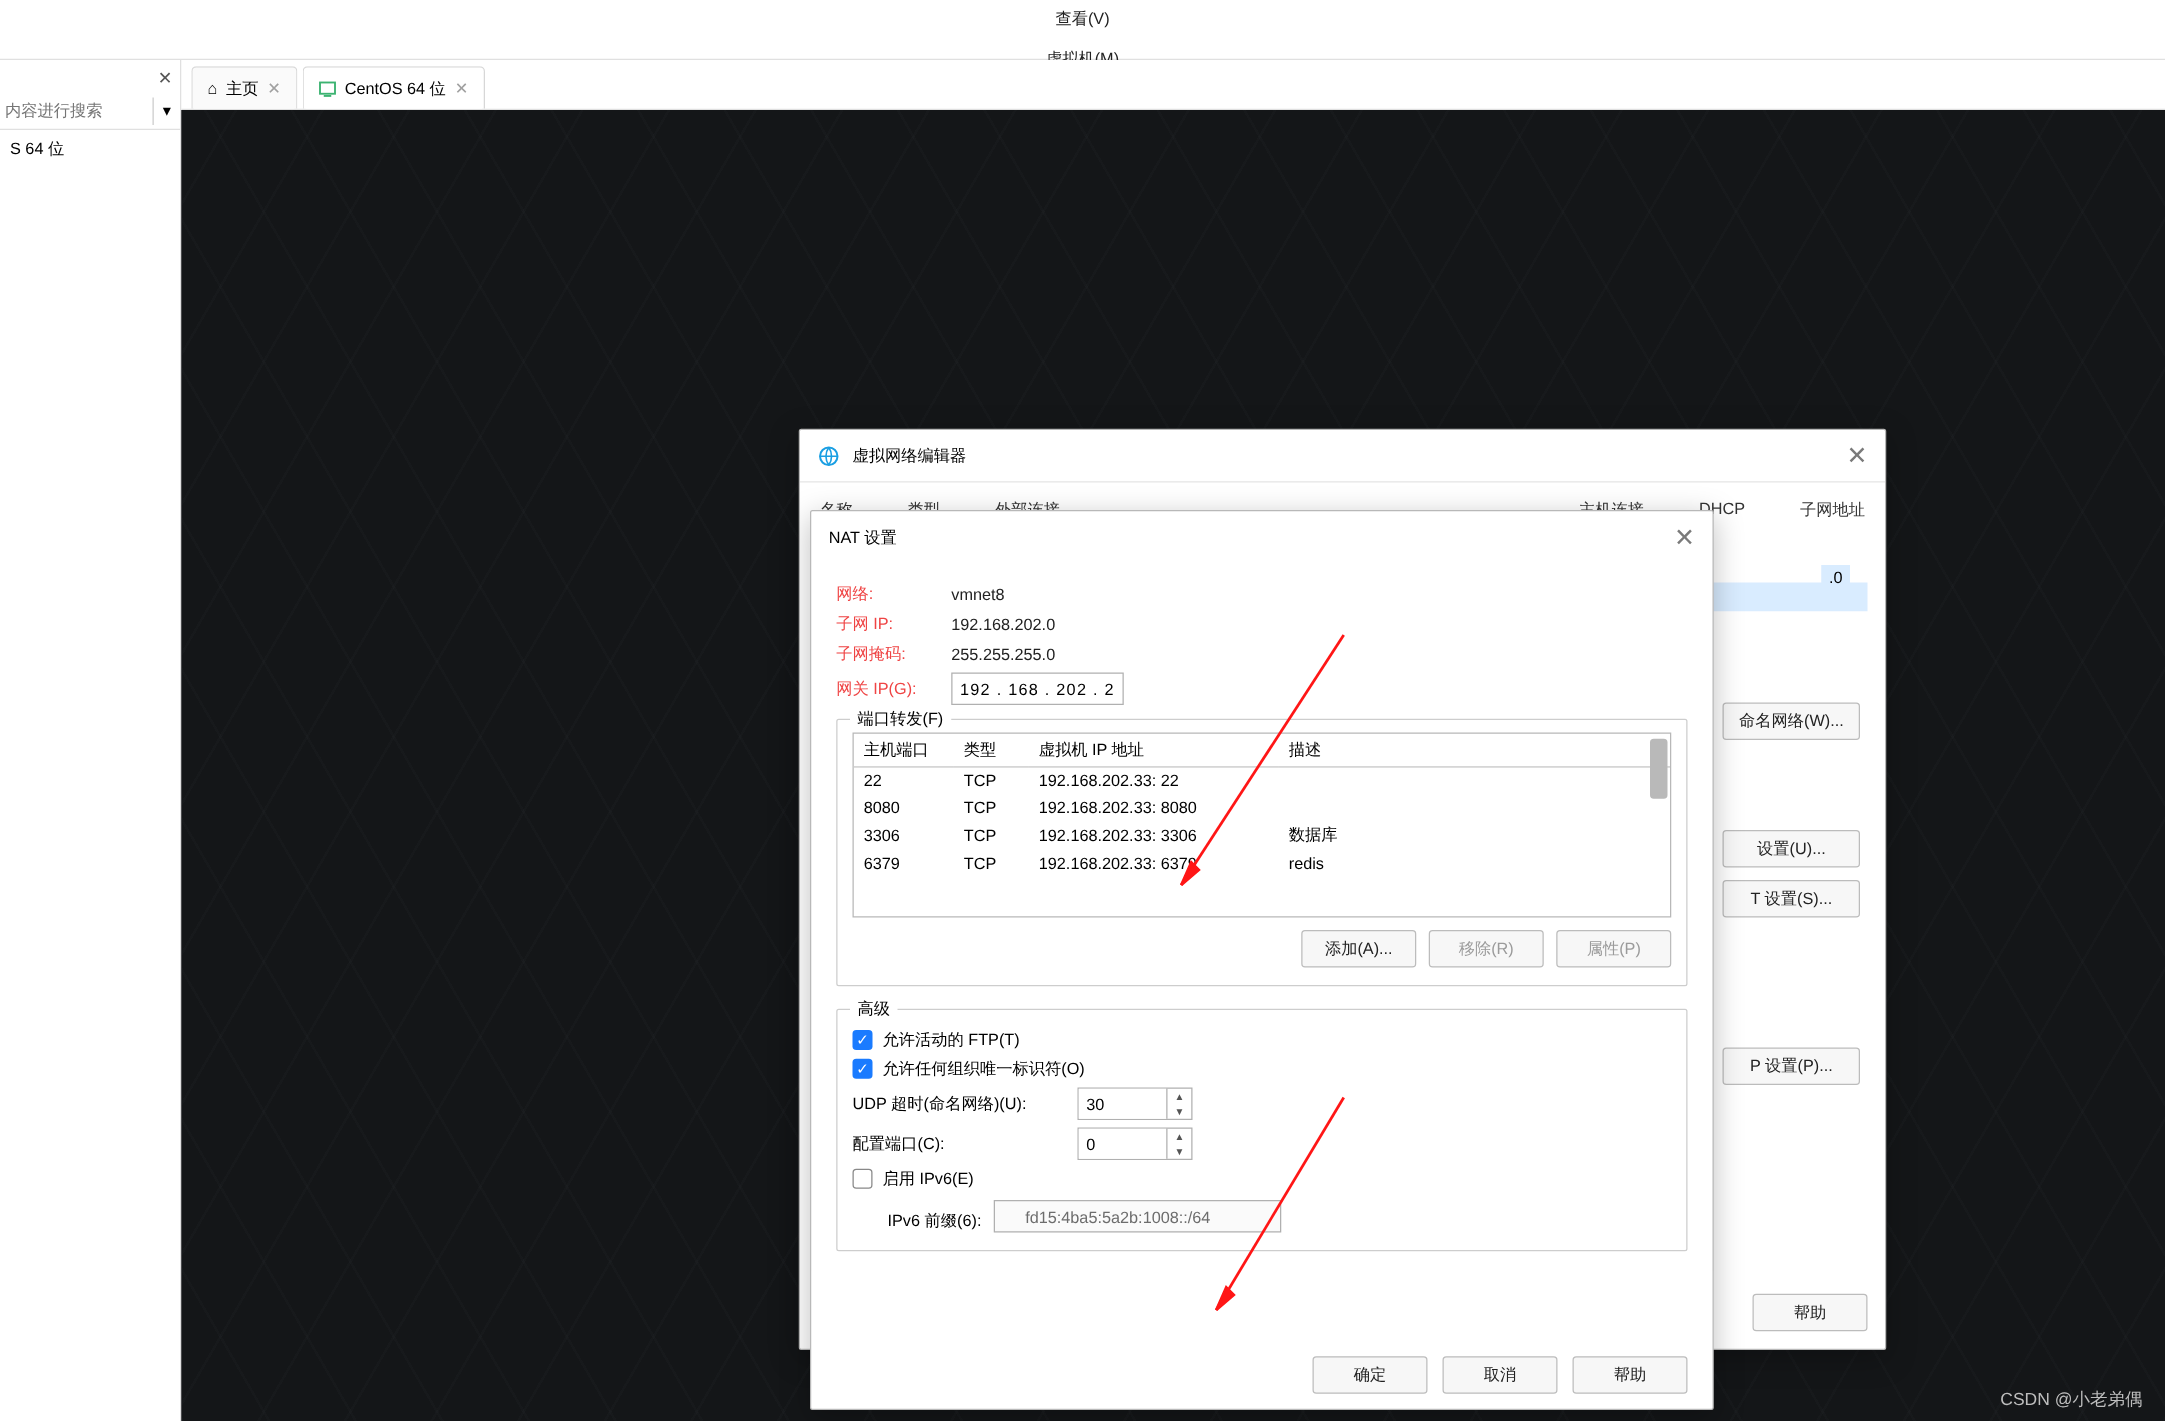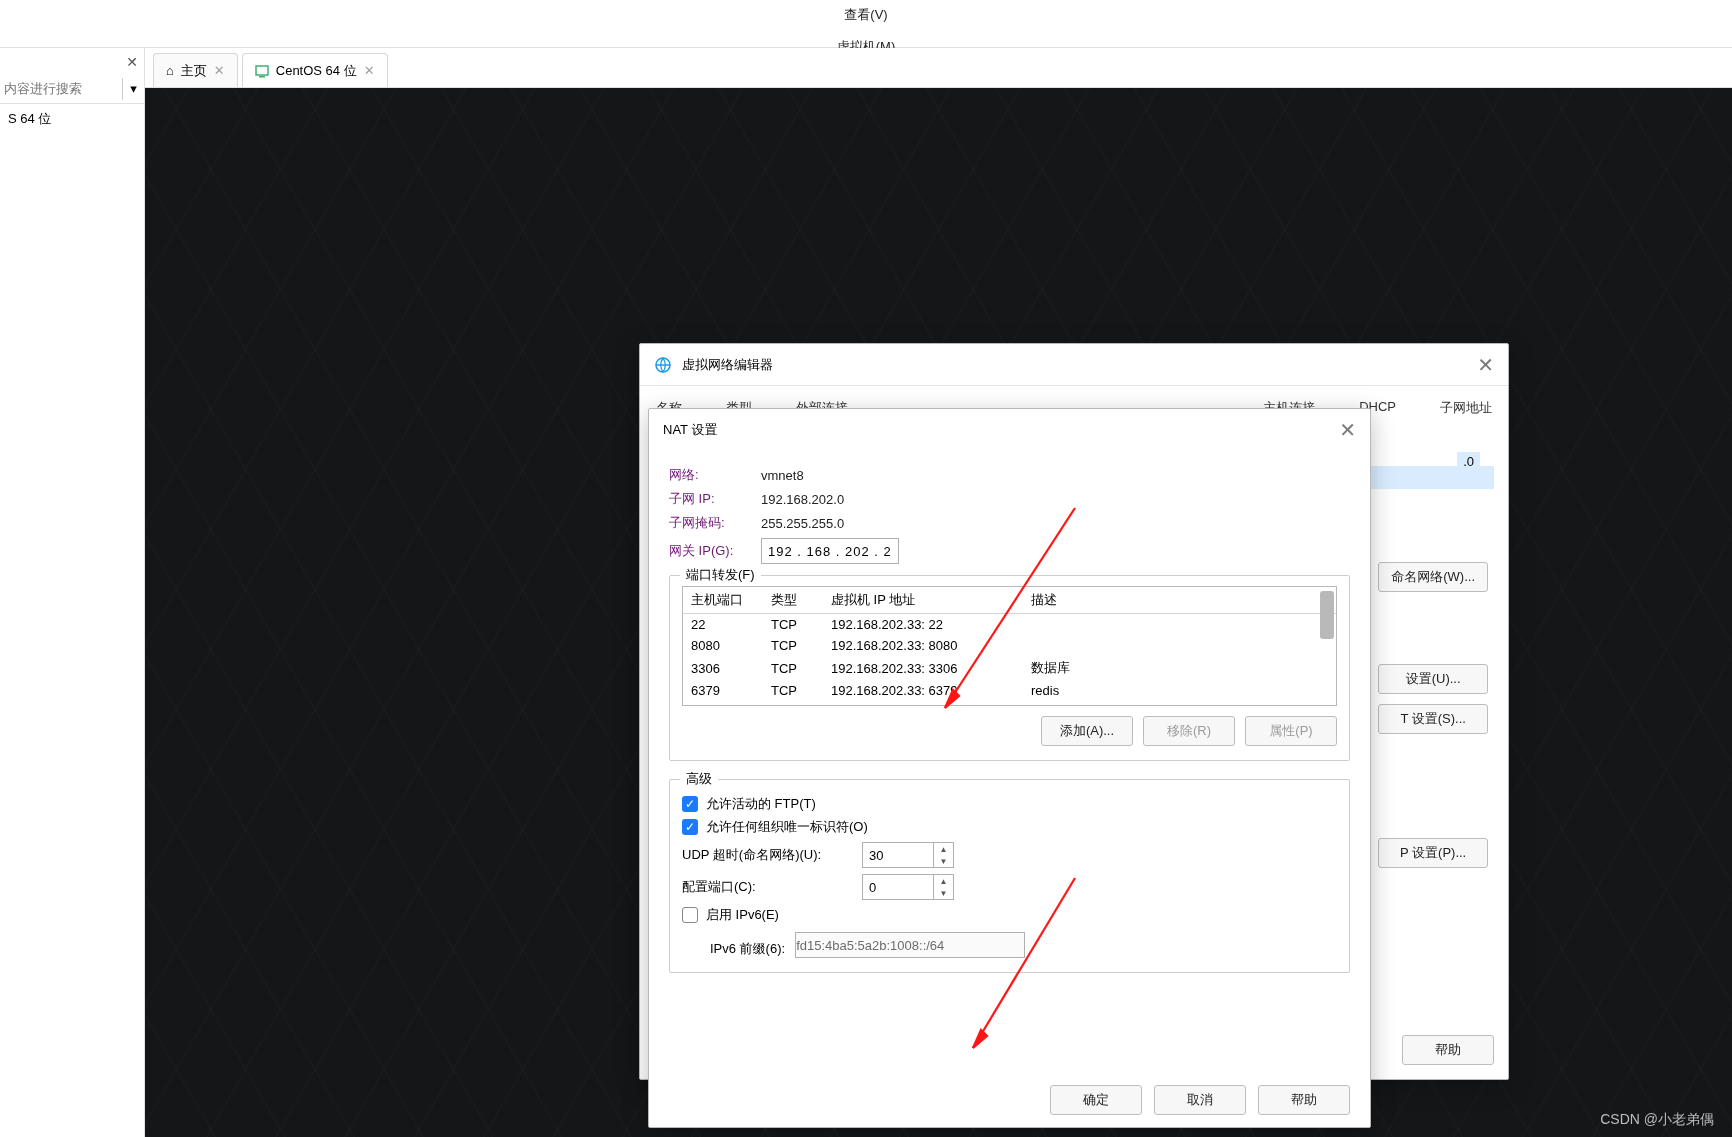--- a/index.html
+++ b/index.html
@@ -35,43 +35,43 @@
 .dlg-title .x { margin-left:auto; color:#7a7a7a; font-size:20px;}
 .dlg-body { padding:10px 14px 14px; height:calc(100% - 42px); display:flex; flex-direction:column;}
 .ed-header-row { color:#333; font-size:13px; padding:3px 2px; display:flex; gap:44px;}
 .ed-side-btns { position:absolute; right:20px; top:218px; display:flex; flex-direction:column; gap:10px;}
 .btn { min-width:92px; height:30px; border:1px solid #bcbcbc; background:#f7f7f7; border-radius:3px; display:inline-flex; align-items:center; justify-content:center; padding:0 12px; font-size:13px; color:#222;}
 .btn.dis { color:#9b9b9b;}
 .dlg-footer { margin-top:auto; display:flex; gap:12px; justify-content:flex-end; padding-top:10px;}
 .dlg-nat { left:503px; top:320px; width:723px; height:720px; z-index:5;}
 .nat-body { padding:12px 20px 14px; height:calc(100% - 40px); display:flex; flex-direction:column;}
 .kv { display:flex; align-items:center; margin:3px 0;}
-.kv .k { width:92px; color:#701a75;}
+.kv .k { width:92px; color:#ef4444;}
 .kv .v { color:#222;}
 .ipbox { border:1px solid #b0b0b0; height:26px; display:flex; align-items:center; padding:0 6px; font-family:inherit; letter-spacing:1px;}
 .grp { border:1px solid #cdcdcd; border-radius:2px; margin-top:8px; padding:10px 12px 14px; position:relative;}
 .grp .legend { position:absolute; top:-10px; left:10px; background:#fff; padding:0 6px; font-size:13px;}
-.pf-table { border:1px solid #b8b8b8; height:120px; overflow:auto; position:relative;}
+.pf-table { border:1px solid #b8b8b8; height:148px; overflow:auto; position:relative;}
 .pf-table table{ width:100%; border-collapse:collapse; font-size:13px;}
 .pf-table th { text-align:left; font-weight:normal; padding:4px 8px; background:#fff; border-bottom:1px solid #d3d3d3; position:sticky; top:0;}
 .pf-table td { padding:3px 8px;}
 .pf-scroll-thumb { position:absolute; right:2px; top:4px; width:14px; height:48px; background:#b9b9b9; border-radius:3px;}
 .pf-btns { display:flex; gap:10px; justify-content:flex-end; margin-top:10px;}
 .chk { display:flex; align-items:center; gap:8px; margin:5px 0;}
 .chk .box { width:16px;height:16px;border-radius:3px;display:inline-flex;align-items:center;justify-content:center;font-size:12px;}
 .chk .box.on { background:#1a7bff; color:#fff;}
 .chk .box.off { border:1px solid #888; background:#fff;}
 .num-row { display:flex; align-items:center; gap:10px; margin:6px 0;}
 .num-row .lbl { width:170px;}
 .spin { display:flex; border:1px solid #b0b0b0; height:26px;}
 .spin input { border:none; width:70px; padding:0 6px; font-size:13px;}
 .spin .arrows { width:20px; display:flex; flex-direction:column; border-left:1px solid #b0b0b0;}
 .spin .arrows span{ flex:1; font-size:8px; display:flex;align-items:center;justify-content:center; color:#555;}
 .ipv6-row { display:flex; align-items:flex-end; gap:10px; margin:8px 0 0 28px;}
-.ipv6-row input { border:1px solid #b0b0b0; height:26px; width:230px; padding:0 0; font-size:13px; color:#6d6d6d;}
+.ipv6-row input { border:1px solid #b0b0b0; height:26px; width:230px; padding:0 24px; font-size:13px; color:#6d6d6d;}
 .adv-btns { display:flex; gap:12px; margin-top:14px; margin-left:6px;}
 .nat-footer { margin-top:auto; display:flex; gap:12px; justify-content:flex-end; padding-top:14px;}
 
 .arrow-svg { position:absolute; pointer-events:none; z-index:8;}
 .arrow-svg line,.arrow-svg polygon{ stroke:#ff1616; fill:#ff1616; stroke-width:2.2;}
 
 .host-val { position:absolute; }
 </style>
 </head>
 <body>

